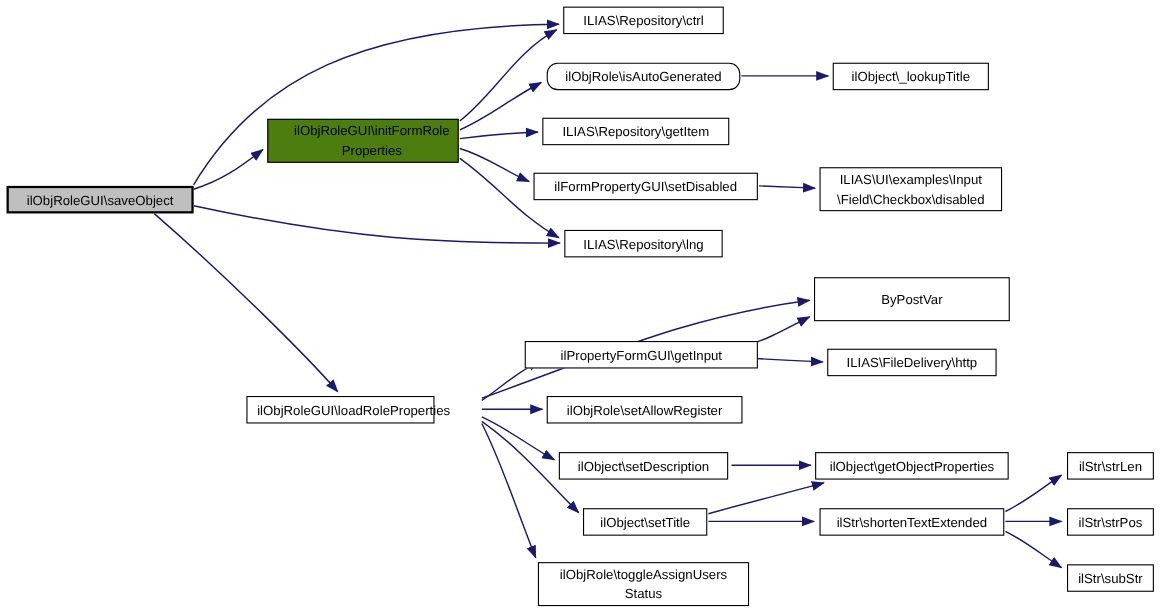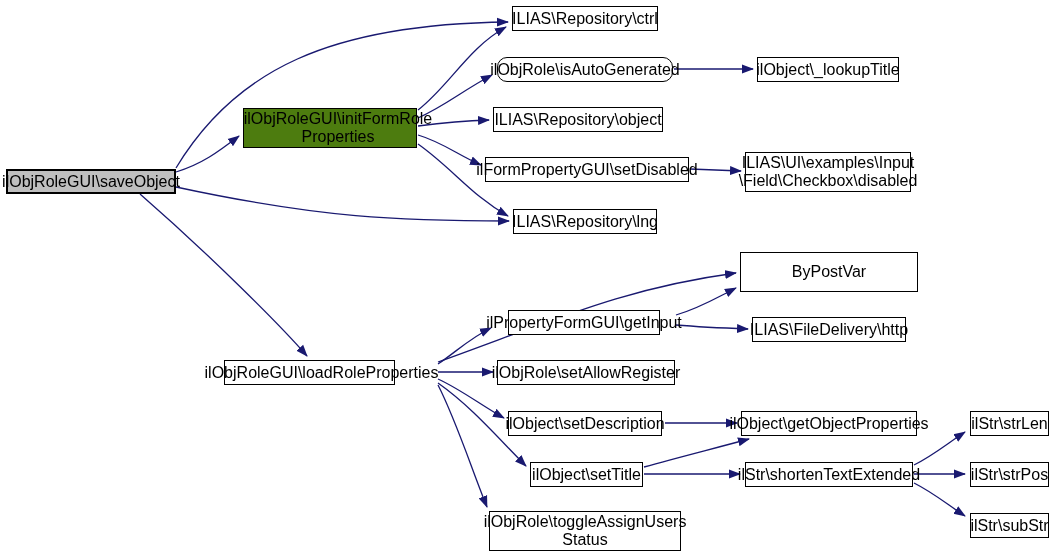--- a/index.html
+++ b/index.html
@@ -31,21 +31,21 @@
   }
   .node {
     position: absolute;
     box-sizing: border-box;
     display: flex;
     flex-direction: column;
     justify-content: center;
     align-items: center;
     background: #ffffff;
     border: 1px solid #000000;
-    font-size: 16px;
+    font-size: 12px;
     line-height: 18px;
     color: #000000;
     text-align: center;
     white-space: nowrap;
     cursor: pointer;
   }
   .node.root {
     border-width: 2px;
     font-weight: normal;
   }
@@ -101,39 +101,39 @@
       <div class="node" style="left: 512px; top: 6px; width: 146px; height: 25px; background: rgb(255, 255, 255); border-color: rgb(0, 0, 0); color: rgb(0, 0, 0);">
         <span>ILIAS\Repository\ctrl</span>
       </div>
       <div class="node" style="left: 497px; top: 57px; width: 176px; height: 25px; background: rgb(255, 255, 255); border-color: rgb(0, 0, 0); color: rgb(0, 0, 0); border-radius: 10px;">
         <span>ilObjRole\isAutoGenerated</span>
       </div>
       <div class="node" style="left: 757px; top: 57px; width: 142px; height: 25px; background: rgb(255, 255, 255); border-color: rgb(0, 0, 0); color: rgb(0, 0, 0);">
         <span>ilObject\_lookupTitle</span>
       </div>
       <div class="node" style="left: 493px; top: 107px; width: 170px; height: 25px; background: rgb(255, 255, 255); border-color: rgb(0, 0, 0); color: rgb(0, 0, 0);">
-        <span>ILIAS\Repository\object</span>
+        <span>ILIAS\Repository\getItem</span>
       </div>
       <div class="node" style="left: 485px; top: 157px; width: 204px; height: 25px; background: rgb(255, 255, 255); border-color: rgb(0, 0, 0); color: rgb(0, 0, 0);">
         <span>ilFormPropertyGUI\setDisabled</span>
       </div>
       <div class="node" style="left: 745px; top: 152px; width: 166px; height: 40px; background: rgb(255, 255, 255); border-color: rgb(0, 0, 0); color: rgb(0, 0, 0);">
         <span>ILIAS\UI\examples\Input</span>
         <span>\Field\Checkbox\disabled</span>
       </div>
       <div class="node" style="left: 513px; top: 209px; width: 144px; height: 25px; background: rgb(255, 255, 255); border-color: rgb(0, 0, 0); color: rgb(0, 0, 0);">
         <span>ILIAS\Repository\lng</span>
       </div>
       <div class="node" style="left: 224px; top: 360px; width: 171px; height: 25px; background: rgb(255, 255, 255); border-color: rgb(0, 0, 0); color: rgb(0, 0, 0); padding-left: 24px;">
         <span>ilObjRoleGUI\loadRoleProperties</span>
       </div>
       <div class="node" style="left: 740px; top: 252px; width: 178px; height: 40px; background: rgb(255, 255, 255); border-color: rgb(0, 0, 0); color: rgb(0, 0, 0);">
         <span>ByPostVar</span>
       </div>
-      <div class="node" style="left: 508px; top: 310px; width: 152px; height: 25px; background: rgb(255, 255, 255); border-color: rgb(0, 0, 0); color: rgb(0, 0, 0);">
+      <div class="node" style="left: 477px; top: 310px; width: 212px; height: 25px; background: rgb(255, 255, 255); border-color: rgb(0, 0, 0); color: rgb(0, 0, 0);">
         <span>ilPropertyFormGUI\getInput</span>
       </div>
       <div class="node" style="left: 752px; top: 317px; width: 154px; height: 25px; background: rgb(255, 255, 255); border-color: rgb(0, 0, 0); color: rgb(0, 0, 0);">
         <span>ILIAS\FileDelivery\http</span>
       </div>
       <div class="node" style="left: 497px; top: 360px; width: 178px; height: 25px; background: rgb(255, 255, 255); border-color: rgb(0, 0, 0); color: rgb(0, 0, 0);">
         <span>ilObjRole\setAllowRegister</span>
       </div>
       <div class="node" style="left: 508px; top: 411px; width: 154px; height: 25px; background: rgb(255, 255, 255); border-color: rgb(0, 0, 0); color: rgb(0, 0, 0);">
         <span>ilObject\setDescription</span>

